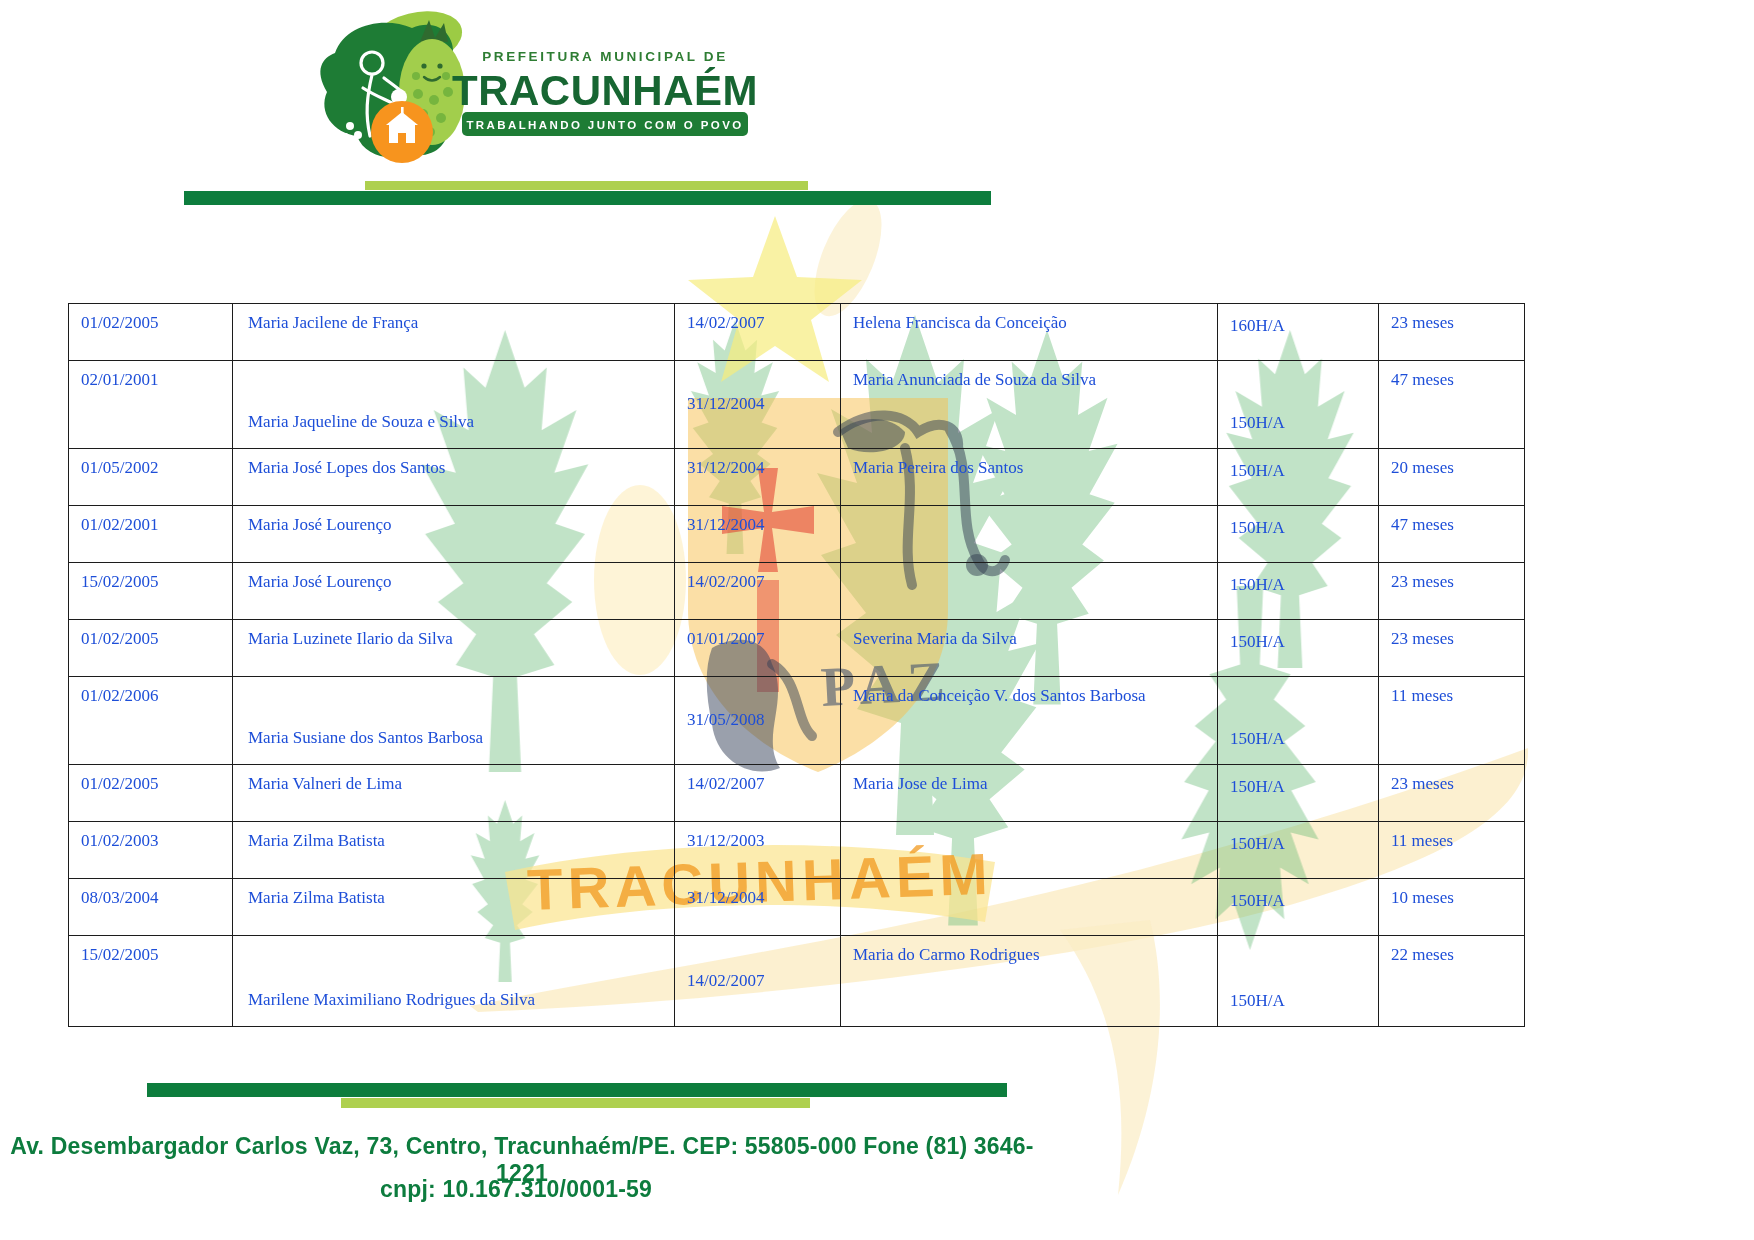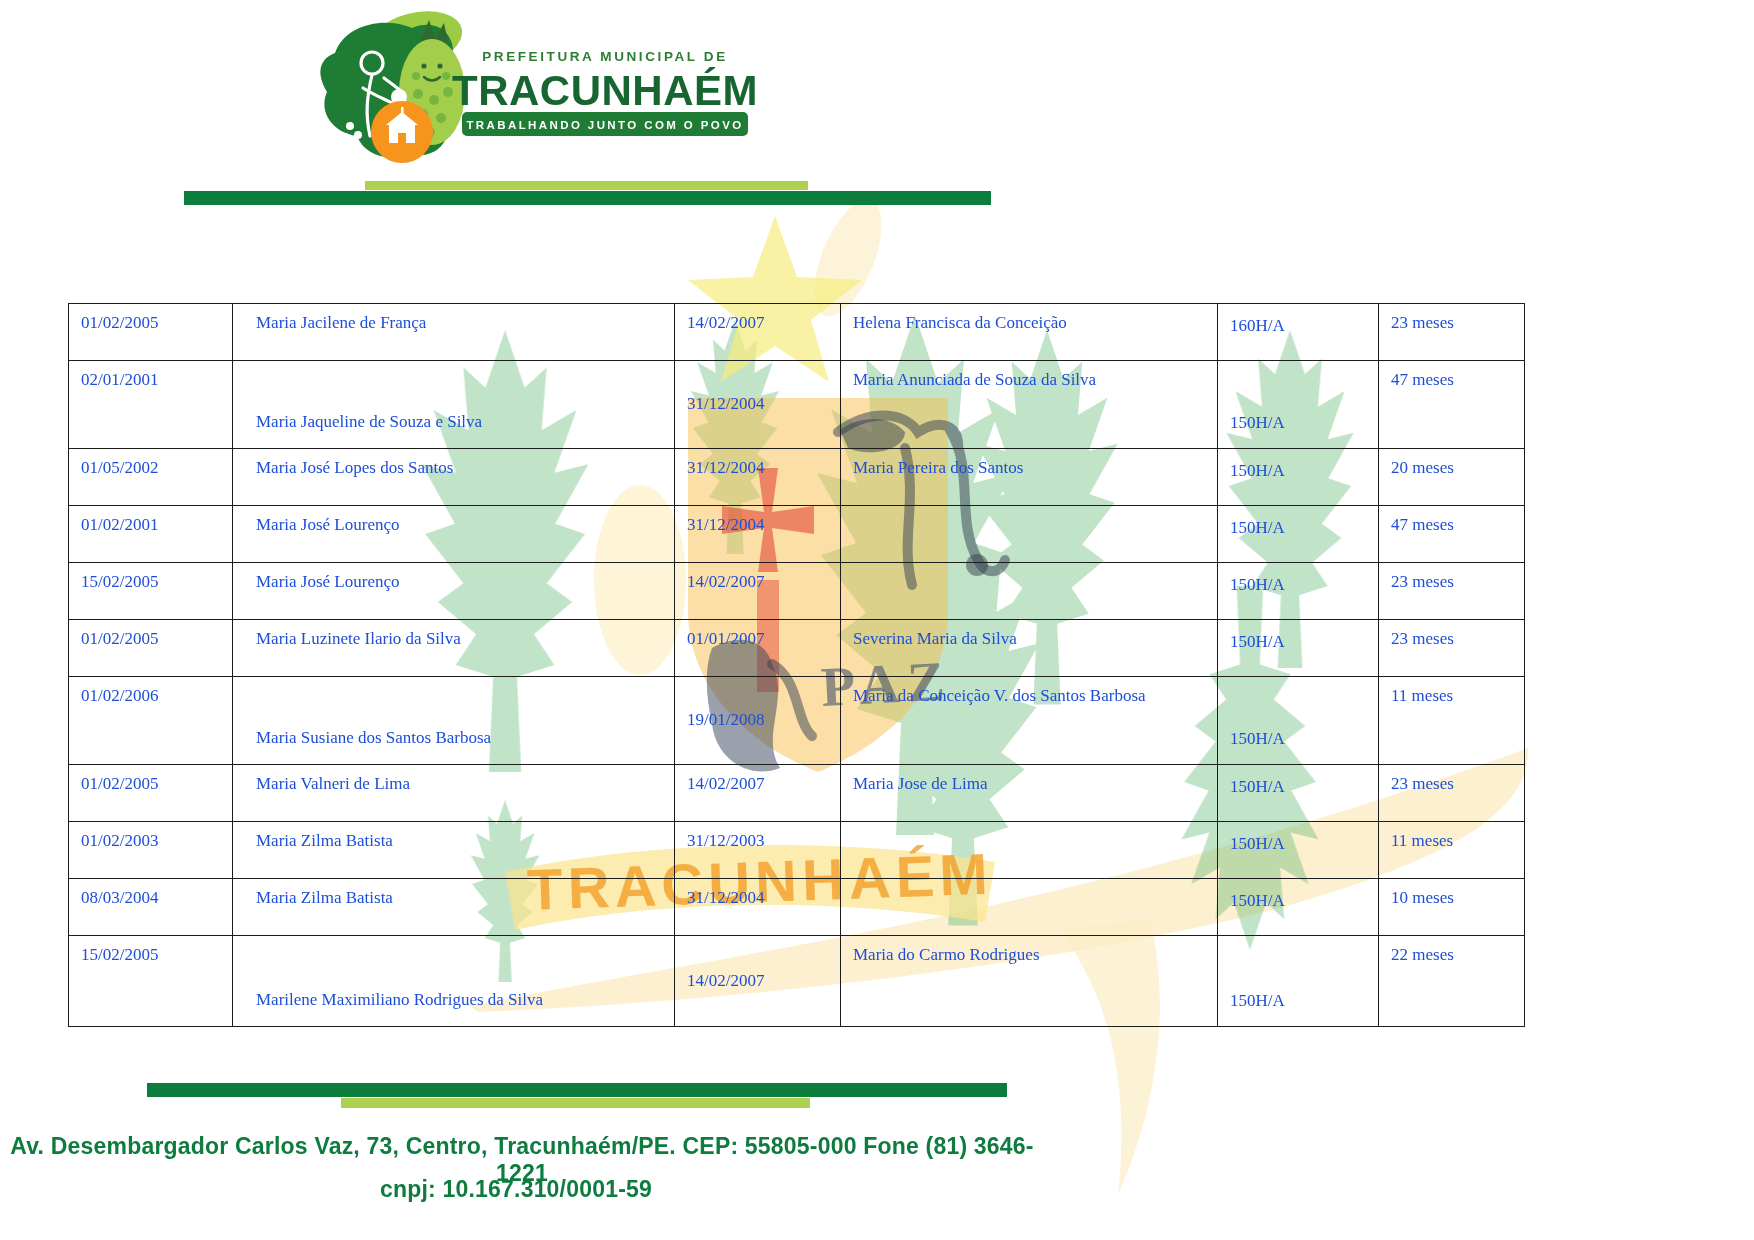--- a/index.html
+++ b/index.html
@@ -23,21 +23,21 @@
     font-family:"Liberation Serif","DejaVu Serif",serif;
     font-size:17px;color:#1d4ed8;line-height:1.42;
   }
   #records td{
     border:1.6px solid #1c1c1c;vertical-align:top;
     padding:7px 8px 0 12px;overflow:hidden;background:transparent;
   }
   #records tr{height:57px;}
   #records tr.tall{height:88px;}
   #records tr.last{height:91px;}
-  #records td.c2{padding-left:23px;padding-right:54px;}
+  #records td.c2{padding-left:15px;padding-right:54px;}
   #records td.c4{padding-right:52px;}
   #records td.c5{padding-top:10px;}
   #records tr.tall td.c2,#records tr.last td.c2{vertical-align:bottom;padding-bottom:14px;}
   #records tr.tall td.c3,#records tr.last td.c3{vertical-align:middle;padding-top:0;}
   #records tr.tall td.c5,#records tr.last td.c5{vertical-align:bottom;padding-bottom:13px;}
   
   .footer-line{
     position:absolute;left:0;width:1032px;text-align:center;z-index:2;
     color:#0d7c3e;font-weight:bold;font-size:23px;letter-spacing:0.2px;
   }
@@ -213,21 +213,21 @@
         <td class="c1">01/02/2005</td>
         <td class="c2">Maria Luzinete Ilario da Silva</td>
         <td class="c3">01/01/2007</td>
         <td class="c4">Severina Maria da Silva</td>
         <td class="c5">150H/A</td>
         <td class="c6">23 meses</td>
       </tr>
       <tr class="tall">
         <td class="c1">01/02/2006</td>
         <td class="c2">Maria Susiane dos Santos Barbosa</td>
-        <td class="c3">19/01/2008</td>
+        <td class="c3">31/05/2008</td>
         <td class="c4">Maria da Conceição V. dos Santos Barbosa</td>
         <td class="c5">150H/A</td>
         <td class="c6">11 meses</td>
       </tr>
       <tr>
         <td class="c1">01/02/2005</td>
         <td class="c2">Maria Valneri de Lima</td>
         <td class="c3">14/02/2007</td>
         <td class="c4">Maria Jose de Lima</td>
         <td class="c5">150H/A</td>

